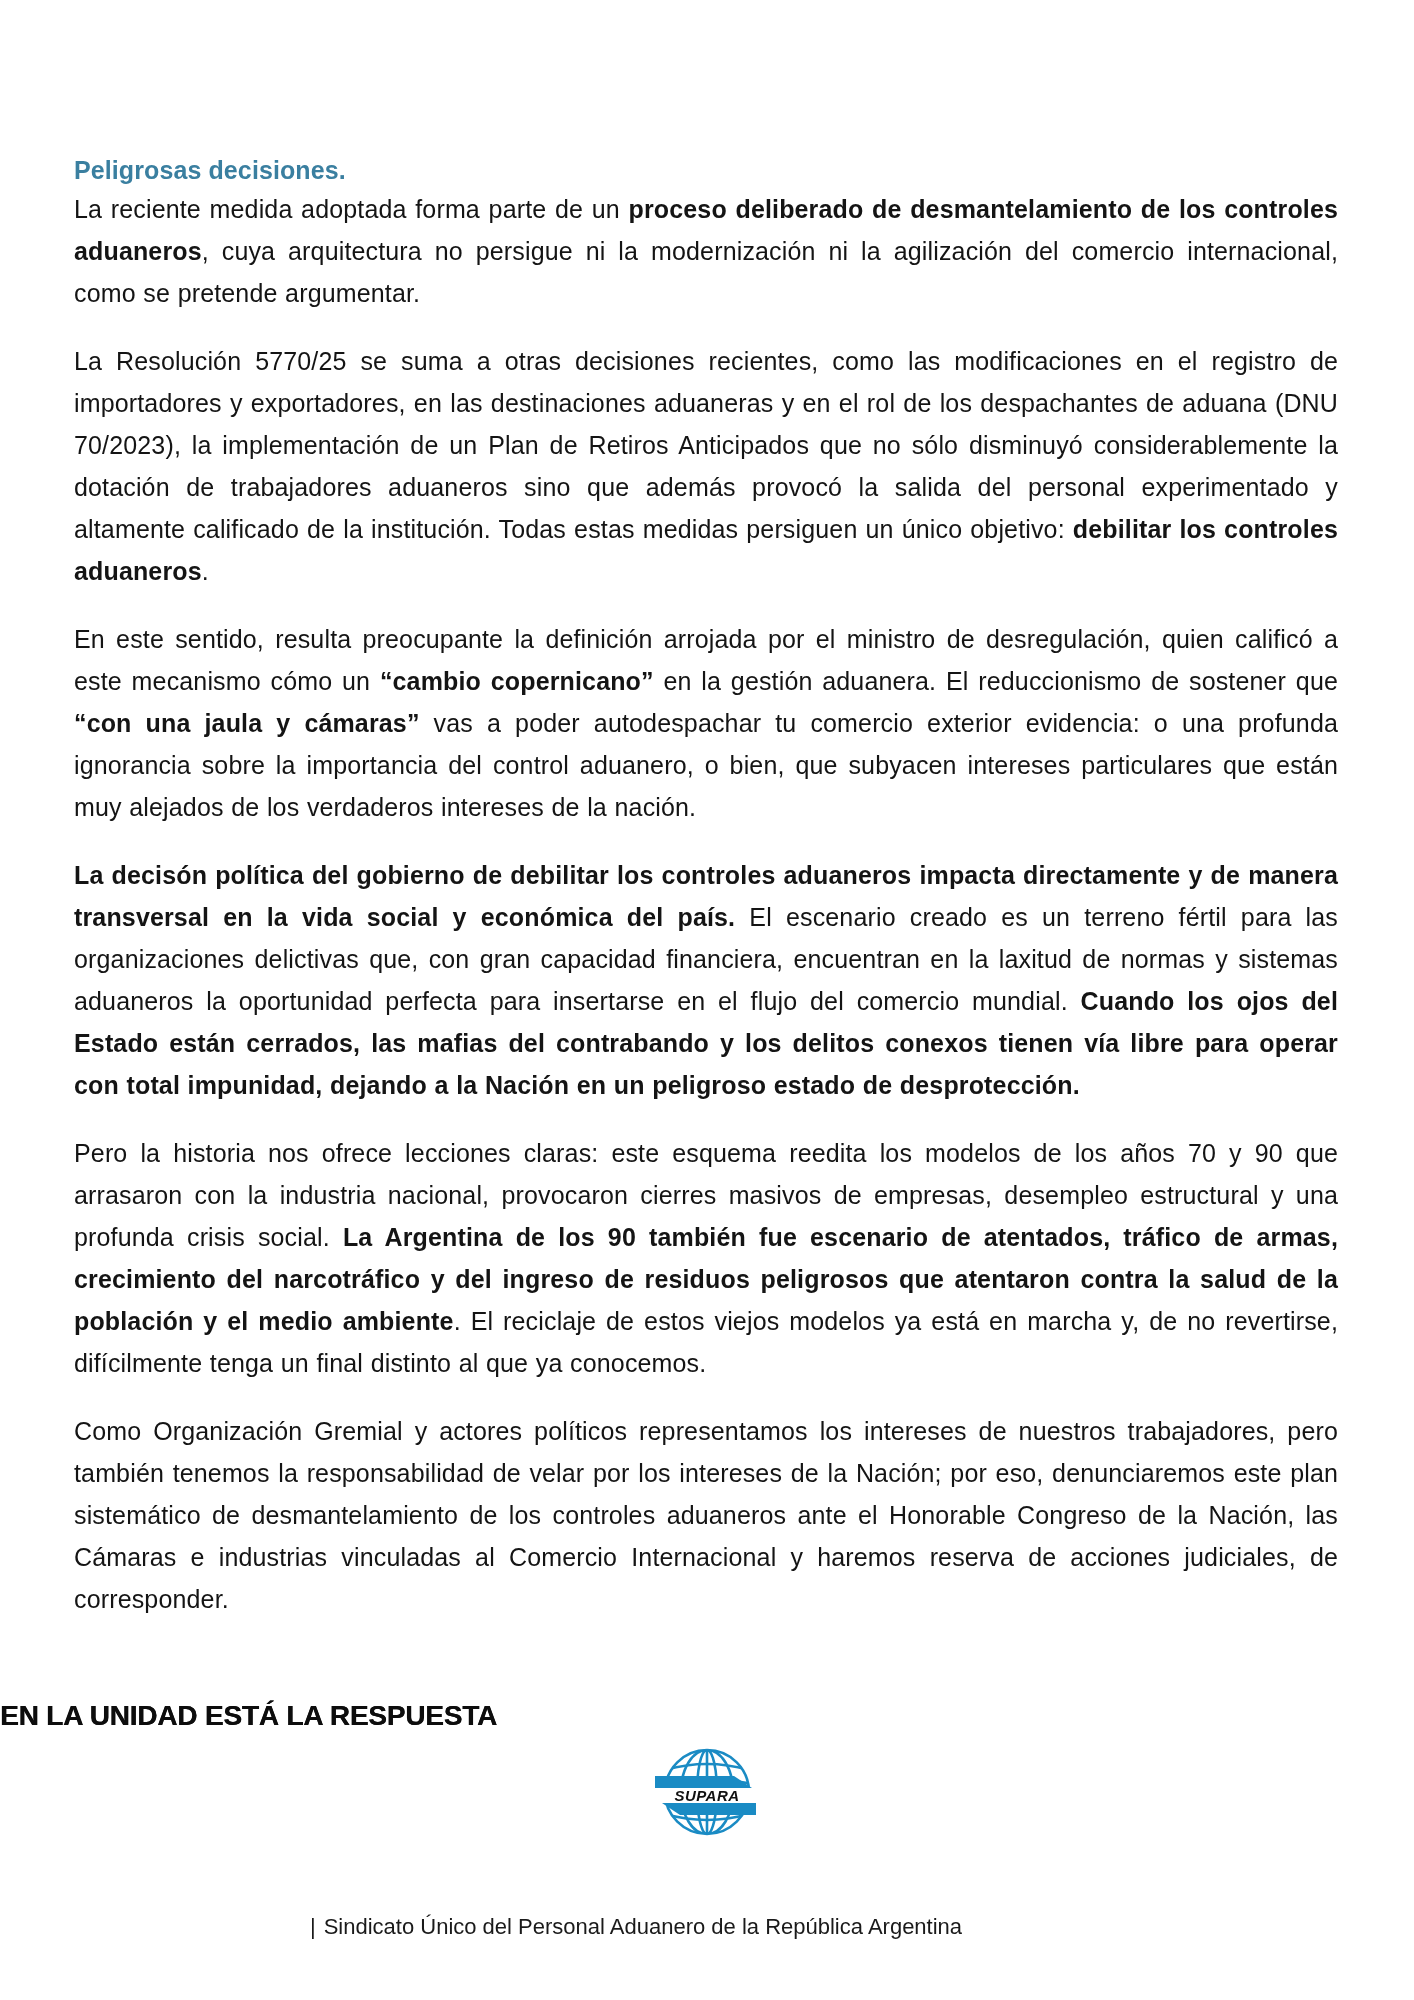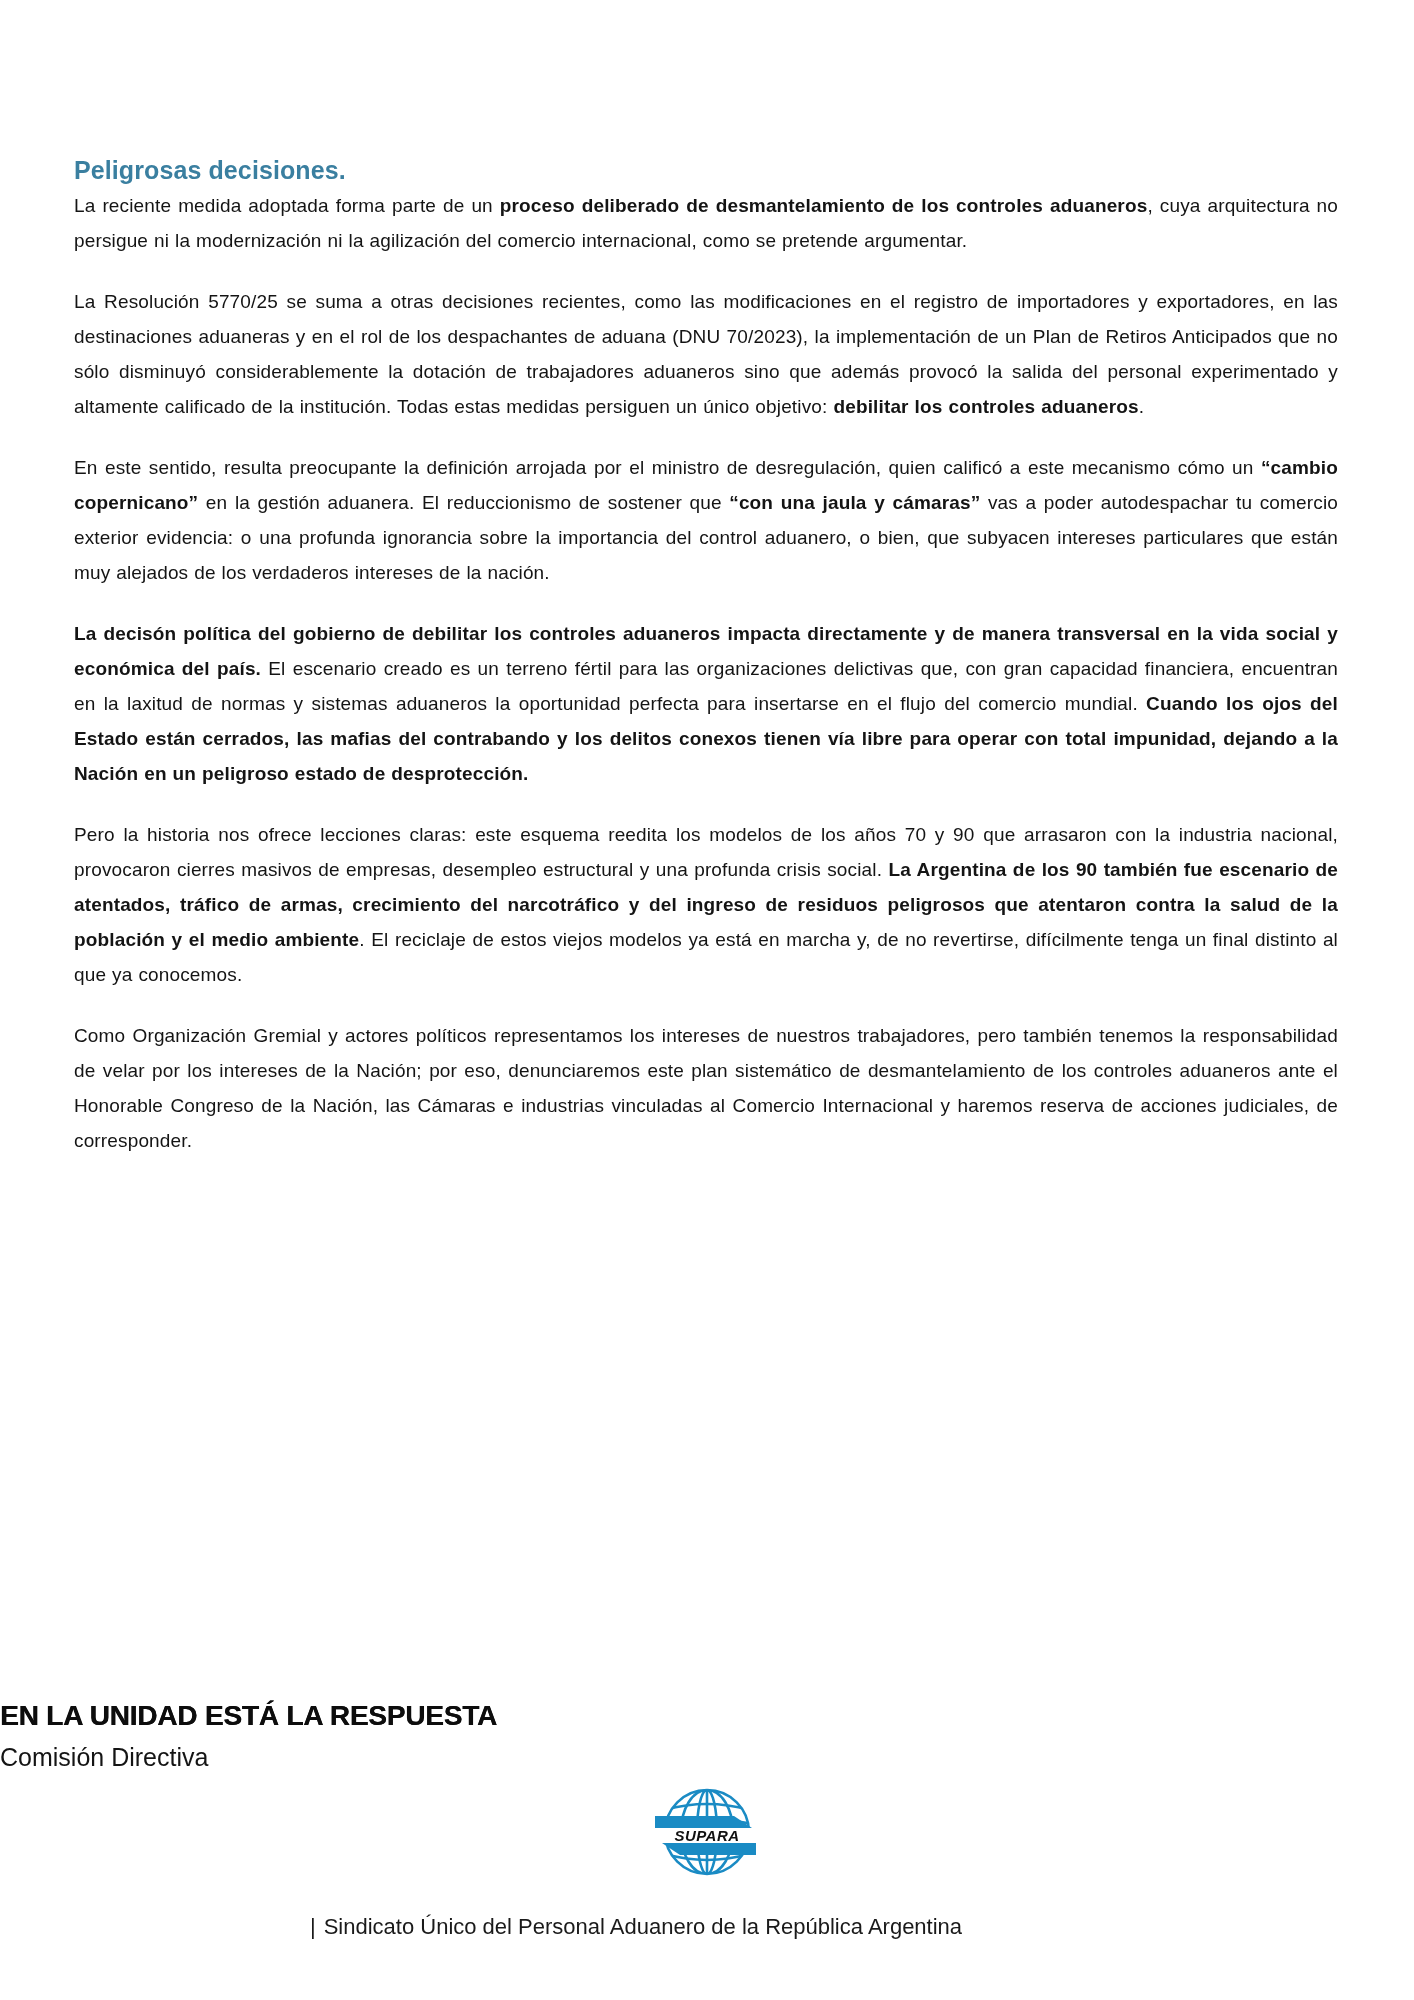--- a/index.html
+++ b/index.html
@@ -24,22 +24,22 @@
   .section-heading {
     margin: 0;
     font-size: 25px;
     font-weight: bold;
     color: #3a7fa0;
     line-height: 36px;
     letter-spacing: 0.1px;
   }
   .paragraph {
     margin: 0 0 26px 0;
-    font-size: 19px;
-    line-height: 35px;
+    font-size: 25px;
+    line-height: 42px;
     text-align: justify;
     letter-spacing: 0.15px;
     word-spacing: 0.5px;
   }
   .paragraph .run-bold {
     font-weight: bold;
   }
   .closing {
     position: absolute;
     left: 0;
@@ -92,21 +92,20 @@
     <p class="paragraph"><span class="run-regular">La Resolución 5770/25 se suma a otras decisiones recientes, como las modificaciones en el registro de importadores y exportadores, en las destinaciones aduaneras y en el rol de los despachantes de aduana (DNU 70/2023), la implementación de un Plan de Retiros Anticipados que no sólo disminuyó considerablemente la dotación de trabajadores aduaneros sino que además provocó la salida del personal experimentado y altamente calificado de la institución. Todas estas medidas persiguen un único objetivo: </span><span class="run-bold">debilitar los controles aduaneros</span><span class="run-regular">.</span></p>
     <p class="paragraph"><span class="run-regular">En este sentido, resulta preocupante la definición arrojada por el ministro de desregulación, quien calificó a este mecanismo cómo un </span><span class="run-bold">“cambio copernicano”</span><span class="run-regular"> en la gestión aduanera. El reduccionismo de sostener que </span><span class="run-bold">“con una jaula y cámaras”</span><span class="run-regular"> vas a poder autodespachar tu comercio exterior evidencia: o una profunda ignorancia sobre la importancia del control aduanero, o bien, que subyacen intereses particulares que están muy alejados de los verdaderos intereses de la nación.</span></p>
     <p class="paragraph"><span class="run-bold">La decisón política del gobierno de debilitar los controles aduaneros impacta directamente y de manera transversal en la vida social y económica del país.</span><span class="run-regular"> El escenario creado es un terreno fértil para las organizaciones delictivas que, con gran capacidad financiera, encuentran en la laxitud de normas y sistemas aduaneros la oportunidad perfecta para insertarse en el flujo del comercio mundial. </span><span class="run-bold">Cuando los ojos del Estado están cerrados, las mafias del contrabando y los delitos conexos tienen vía libre para operar con total impunidad, dejando a la Nación en un peligroso estado de desprotección.</span></p>
     <p class="paragraph"><span class="run-regular">Pero la historia nos ofrece lecciones claras: este esquema reedita los modelos de los años 70 y 90 que arrasaron con la industria nacional, provocaron cierres masivos de empresas, desempleo estructural y una profunda crisis social. </span><span class="run-bold">La Argentina de los 90 también fue escenario de atentados, tráfico de armas, crecimiento del narcotráfico y del ingreso de residuos peligrosos que atentaron contra la salud de la población y el medio ambiente</span><span class="run-regular">. El reciclaje de estos viejos modelos ya está en marcha y, de no revertirse, difícilmente tenga un final distinto al que ya conocemos.</span></p>
     <p class="paragraph"><span class="run-regular">Como Organización Gremial y actores políticos representamos los intereses de nuestros trabajadores, pero también tenemos la responsabilidad de velar por los intereses de la Nación; por eso, denunciaremos este plan sistemático de desmantelamiento de los controles aduaneros ante el Honorable Congreso de la Nación, las Cámaras e industrias vinculadas al Comercio Internacional y haremos reserva de acciones judiciales, de corresponder.</span></p>
   </div>
 </div>
 
 <div class="closing">
   <div class="motto">EN LA UNIDAD ESTÁ LA RESPUESTA</div>
-  <div class="signatory">Comisión Directiva</div>
   <div class="logo-wrap">
     <svg width="110" height="96" viewBox="0 0 110 96">
       <defs>
         <clipPath id="globe-clip">
           <circle cx="55" cy="48" r="42"></circle>
         </clipPath>
       </defs>
       <g fill="none" stroke="#1a8bc4" stroke-width="2.6">
         <circle cx="55" cy="48" r="42"></circle>
         <g clip-path="url(#globe-clip)">

